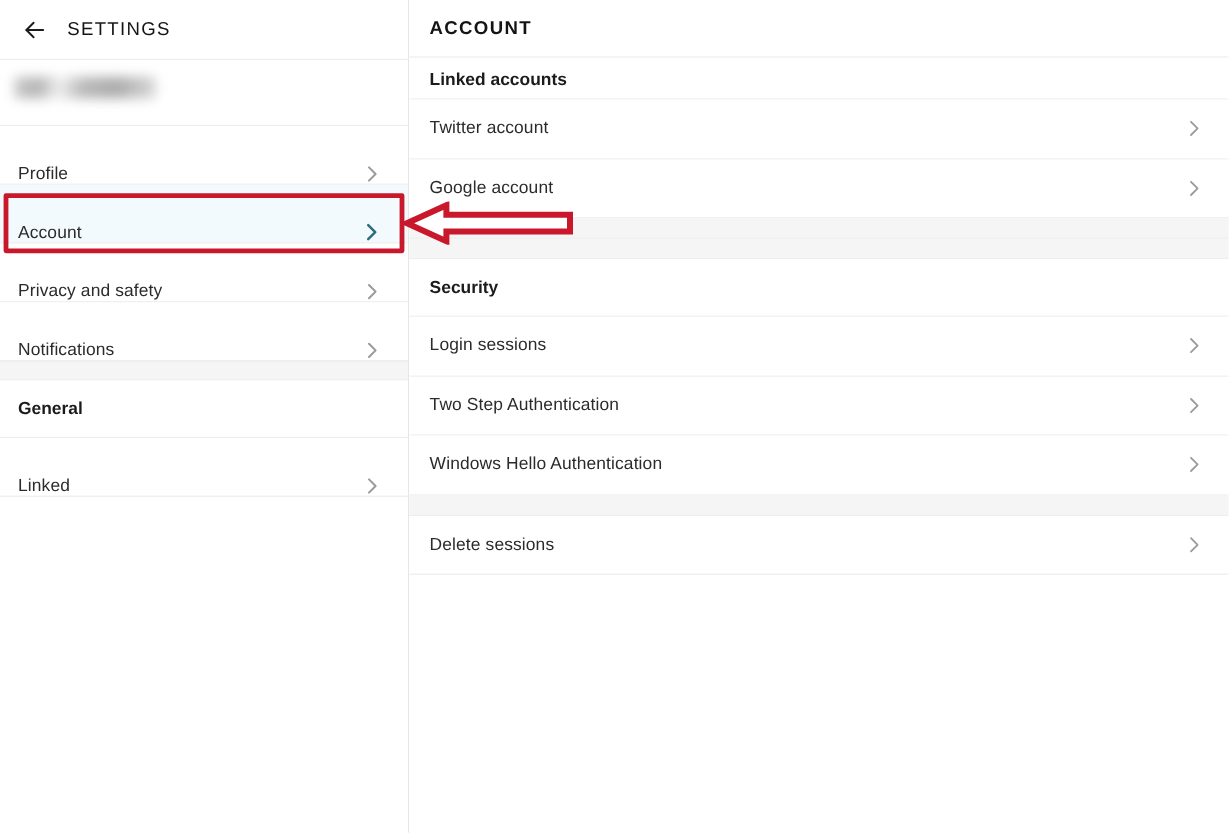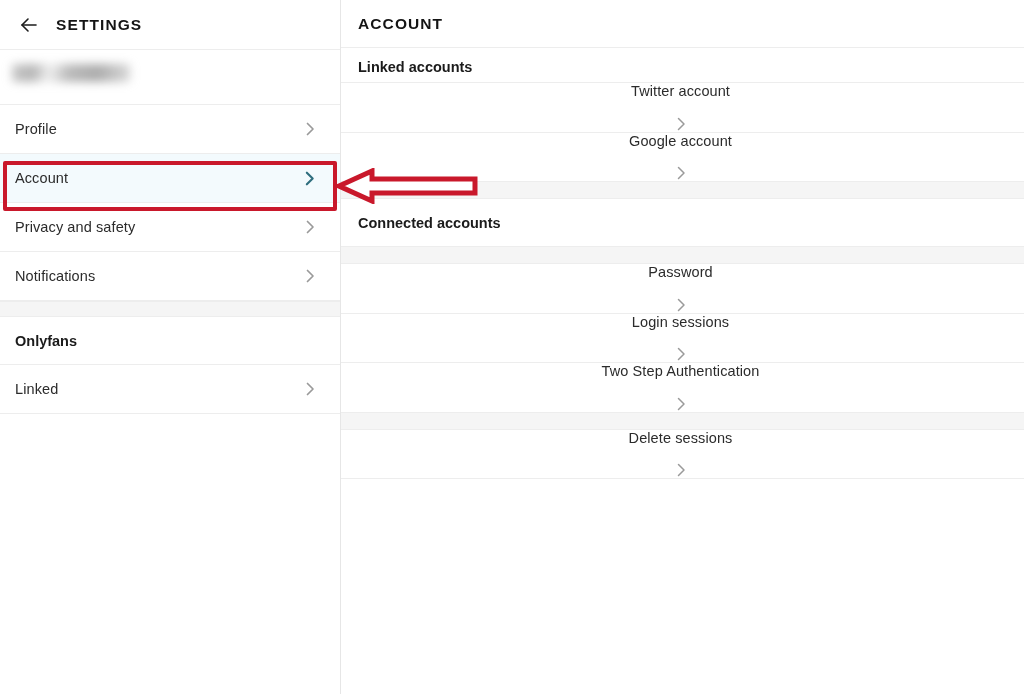--- a/index.html
+++ b/index.html
@@ -48,21 +48,21 @@
     align-items: center;
     justify-content: center;
     color: #1c1c1c;
     margin-right: 14px;
   }
   .back-icon svg { display: block; }
 
   .sidebar-title {
     font-size: 15.5px;
     letter-spacing: 1.1px;
-    font-weight: 700;
+    font-weight: 400;
     color: #141414;
   }
 
   
   .user-block {
     height: 55px;
     position: relative;
     background: #ffffff;
     border-bottom: 1px solid #ededed;
   }
@@ -80,21 +80,21 @@
        rgba(140,140,140,0.60) 48%,
        rgba(128,128,128,0.66) 72%,
        rgba(175,175,175,0.45) 100%);
     filter: blur(5px);
   }
 
   .nav-row {
     position: relative;
     height: 49px;
     display: flex;
-    align-items: center;
+    align-items: flex-end;
     justify-content: space-between;
     padding: 0 22px 0 15px;
     background: #ffffff;
     border-bottom: 1px solid #ededed;
     cursor: pointer;
   }
   .nav-row .label {
     font-size: 14.5px;
     color: #2b2b2b;
     letter-spacing: 0.1px;
@@ -178,21 +178,20 @@
 
   .item-row {
     height: 49.5px;
     display: flex;
     align-items: center;
     justify-content: space-between;
     padding: 0 21px 0 17px;
     background: #ffffff;
     border-bottom: 1px solid #ededed;
     cursor: pointer;
-    flex-direction: column;
   }
   .item-row .label {
     font-size: 14.5px;
     color: #2b2b2b;
     letter-spacing: 0.1px;
   }
   .item-row .chev { color: #9a9a9a; display: flex; }
   .item-row .chev svg { display: block; }
 
   .grp-gap {
@@ -280,21 +279,21 @@
       <span class="label">Notifications</span>
       <span class="chev">
         <svg width="16" height="16" viewBox="0 0 16 16" fill="none" stroke="currentColor" stroke-width="1.7" stroke-linecap="round" stroke-linejoin="round">
           <polyline points="5.5,2.5 11,8 5.5,13.5"></polyline>
         </svg>
       </span>
     </div>
 
     <div class="section-gap"></div>
 
-    <div class="section-title">Onlyfans</div>
+    <div class="section-title">General</div>
 
     <div class="nav-row">
       <span class="label">Linked</span>
       <span class="chev">
         <svg width="16" height="16" viewBox="0 0 16 16" fill="none" stroke="currentColor" stroke-width="1.7" stroke-linecap="round" stroke-linejoin="round">
           <polyline points="5.5,2.5 11,8 5.5,13.5"></polyline>
         </svg>
       </span>
     </div>
 
@@ -323,53 +322,53 @@
         <span class="label">Google account</span>
         <span class="chev">
           <svg width="16" height="16" viewBox="0 0 16 16" fill="none" stroke="currentColor" stroke-width="1.5" stroke-linecap="round" stroke-linejoin="round">
             <polyline points="5.5,2.5 11,8 5.5,13.5"></polyline>
           </svg>
         </span>
       </div>
 
       <div class="grp-gap"></div>
 
-      <div class="grp-title">Connected accounts</div>
 
 
       <div class="grp-gap"></div>
 
-
-      <div class="item-row">
-        <span class="label">Password</span>
-        <span class="chev">
-          <svg width="16" height="16" viewBox="0 0 16 16" fill="none" stroke="currentColor" stroke-width="1.5" stroke-linecap="round" stroke-linejoin="round">
-            <polyline points="5.5,2.5 11,8 5.5,13.5"></polyline>
-          </svg>
-        </span>
-      </div>
+      <div class="grp-title">Security</div>
+
 
       <div class="item-row">
         <span class="label">Login sessions</span>
         <span class="chev">
           <svg width="16" height="16" viewBox="0 0 16 16" fill="none" stroke="currentColor" stroke-width="1.5" stroke-linecap="round" stroke-linejoin="round">
             <polyline points="5.5,2.5 11,8 5.5,13.5"></polyline>
           </svg>
         </span>
       </div>
 
       <div class="item-row">
         <span class="label">Two Step Authentication</span>
         <span class="chev">
           <svg width="16" height="16" viewBox="0 0 16 16" fill="none" stroke="currentColor" stroke-width="1.5" stroke-linecap="round" stroke-linejoin="round">
             <polyline points="5.5,2.5 11,8 5.5,13.5"></polyline>
           </svg>
         </span>
       </div>
 
+      <div class="item-row">
+        <span class="label">Windows Hello Authentication</span>
+        <span class="chev">
+          <svg width="16" height="16" viewBox="0 0 16 16" fill="none" stroke="currentColor" stroke-width="1.5" stroke-linecap="round" stroke-linejoin="round">
+            <polyline points="5.5,2.5 11,8 5.5,13.5"></polyline>
+          </svg>
+        </span>
+      </div>
 
       <div class="grp-gap"></div>
 
 
       <div class="item-row">
         <span class="label">Delete sessions</span>
         <span class="chev">
           <svg width="16" height="16" viewBox="0 0 16 16" fill="none" stroke="currentColor" stroke-width="1.5" stroke-linecap="round" stroke-linejoin="round">
             <polyline points="5.5,2.5 11,8 5.5,13.5"></polyline>
           </svg>

